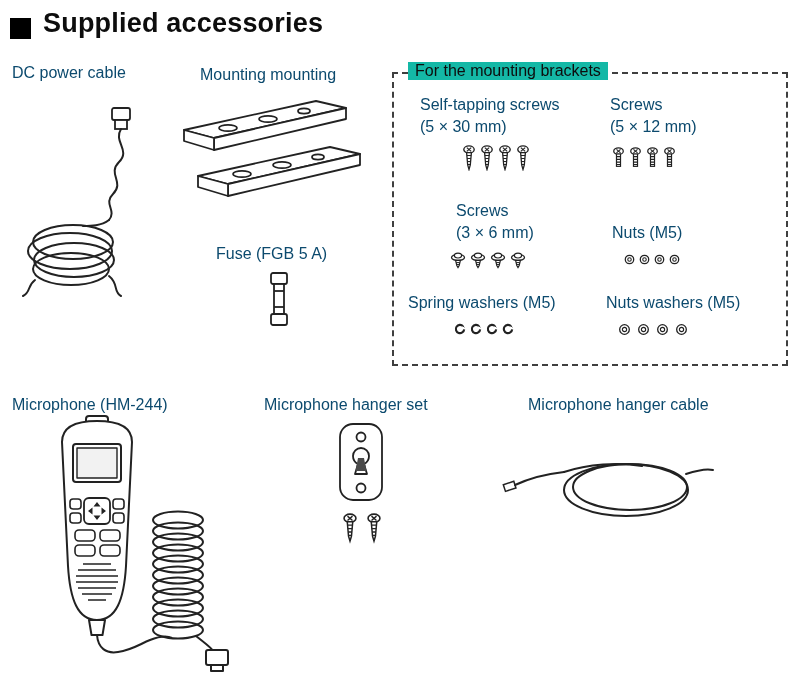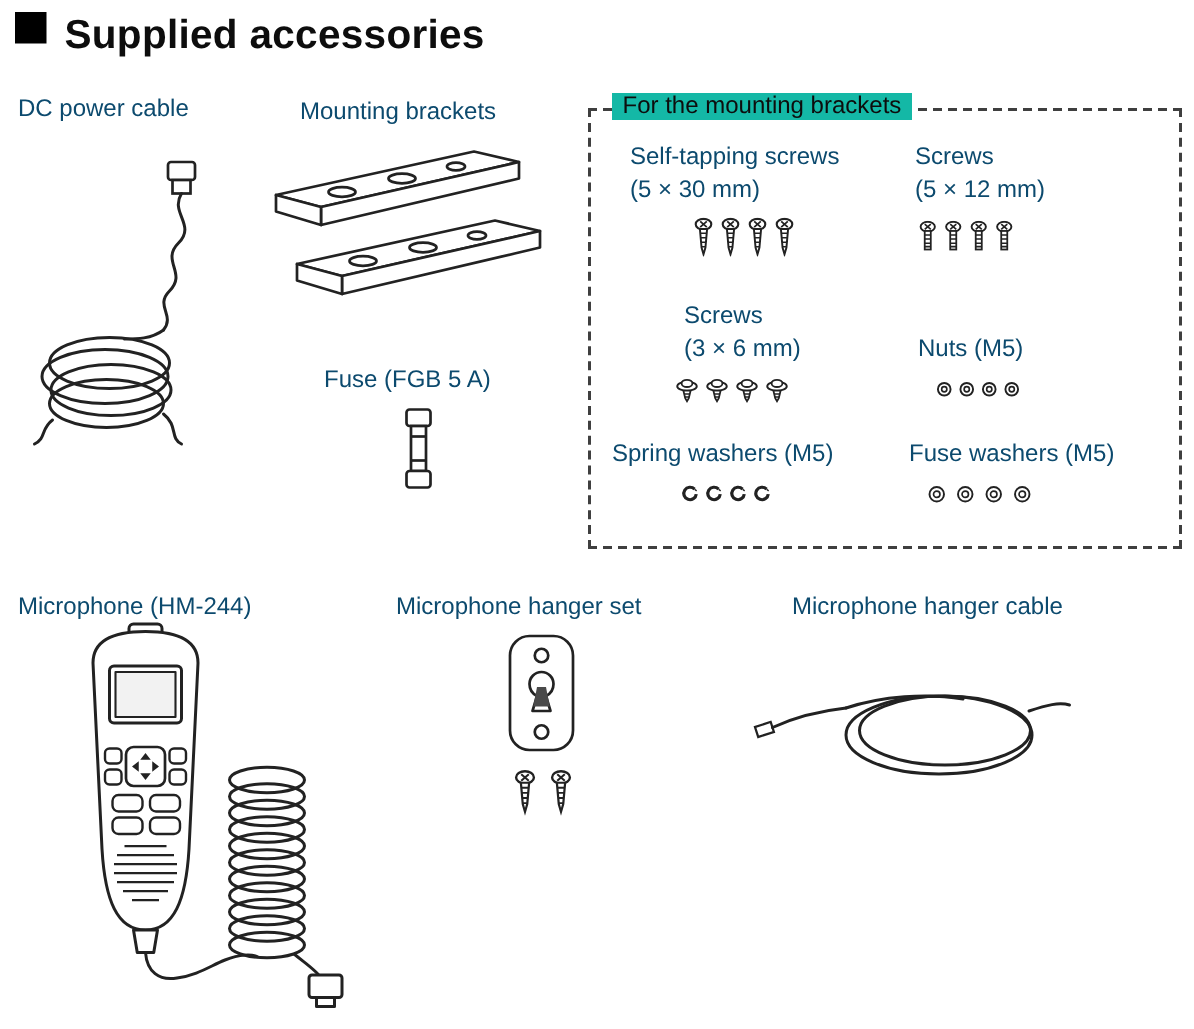--- a/index.html
+++ b/index.html
@@ -1,19 +1,19 @@
 <!DOCTYPE html>
 <html><head>
 <meta charset="utf-8">
 <style>
   html,body{margin:0;padding:0}
   body{background:#fff;font-family:"Liberation Sans",sans-serif;color:#0d0d0d}
   .page{position:relative;width:796px;height:686px;background:#fff;overflow:hidden}
   .abs{position:absolute}
-  .h1{display:flex;align-items:flex-start;gap:12px;font-size:27px;font-weight:700;letter-spacing:.2px}
+  .h1{display:flex;align-items:flex-end;gap:12px;font-size:27px;font-weight:700;letter-spacing:.2px}
   .h1 .sq{width:21px;height:21px;background:#000;flex:0 0 auto}
   .label{font-size:16px;line-height:1.35;color:#0c4a6e;white-space:nowrap}
   .dashed{border:2px dashed #3f3f3f}
   .boxtitle{position:absolute;left:14px;top:-12px;background:#14b8a6;padding:0 7px;font-size:16px;white-space:nowrap}
   .icons{display:flex;align-items:flex-end;gap:4px}
   svg{display:block}
 </style>
 </head>
 <body>
 
@@ -73,21 +73,21 @@
         <ellipse cx="58" cy="138" rx="40" ry="17"></ellipse>
         <ellipse cx="55" cy="147" rx="42" ry="18"></ellipse>
         <ellipse cx="59" cy="156" rx="40" ry="17"></ellipse>
         <ellipse cx="56" cy="165" rx="38" ry="16"></ellipse>
         <path d="M20 176 C12 182 16 188 8 192"></path>
         <path d="M94 172 C104 180 98 188 106 192"></path>
       </g>
     </svg>
   </div>
 
-  <div class="abs label" style="left:200px;top:64px">Mounting brackets</div>
+  <div class="abs label" style="left:200px;top:64px">Mounting mounting</div>
 
   <div class="abs" style="left:180px;top:98px">
     <svg width="185" height="110" viewBox="0 0 185 110">
       <g id="bk" stroke="#222" stroke-width="1.8" fill="#fff" stroke-linejoin="round">
         <polygon points="4,32 136,3 166,10 34,40"></polygon>
         <polygon points="34,40 166,10 166,21 34,52"></polygon>
         <polygon points="4,32 4,43 34,52 34,40"></polygon>
         <ellipse cx="48" cy="30" rx="9" ry="3.2" fill="none"></ellipse>
         <ellipse cx="88" cy="21" rx="9" ry="3.2" fill="none"></ellipse>
         <ellipse cx="124" cy="13" rx="6" ry="2.6" fill="none"></ellipse>
@@ -200,21 +200,21 @@
         <svg width="12" height="12">
             <use href="#spring-washer-sym" width="12" height="12"></use>
           </svg>
         <svg width="12" height="12">
             <use href="#spring-washer-sym" width="12" height="12"></use>
           </svg>
       </div>
     </div>
 
     <div class="abs" style="left:212px;top:218px">
-      <div class="label">Fuse washers (M5)</div>
+      <div class="label">Nuts washers (M5)</div>
       <div class="icons" style="margin:9px 0 0 12px;gap:6px">
         <svg width="13" height="13">
             <use href="#flat-washer-sym" width="13" height="13"></use>
           </svg>
         <svg width="13" height="13">
             <use href="#flat-washer-sym" width="13" height="13"></use>
           </svg>
         <svg width="13" height="13">
             <use href="#flat-washer-sym" width="13" height="13"></use>
           </svg>

